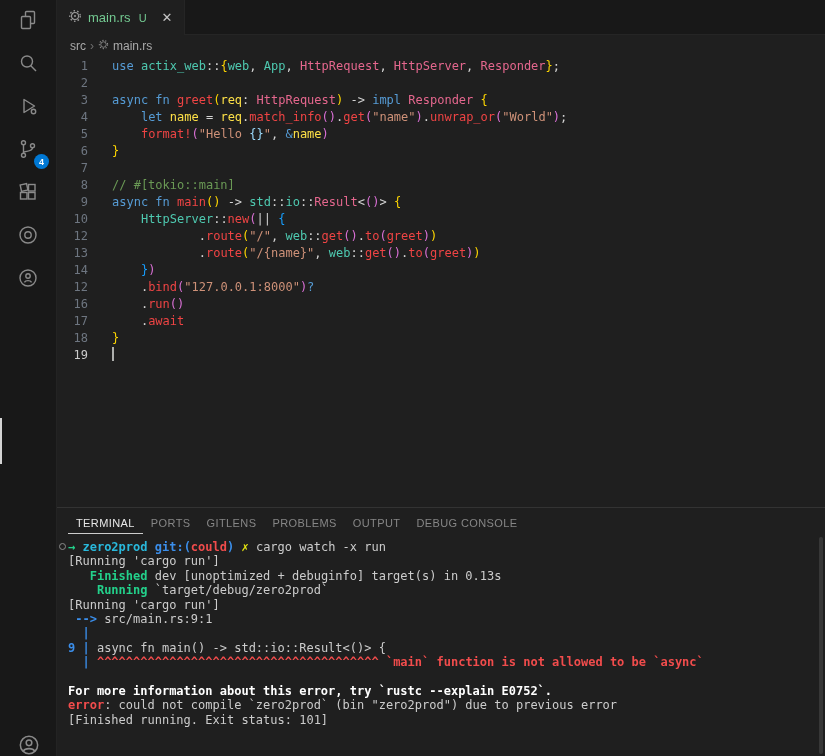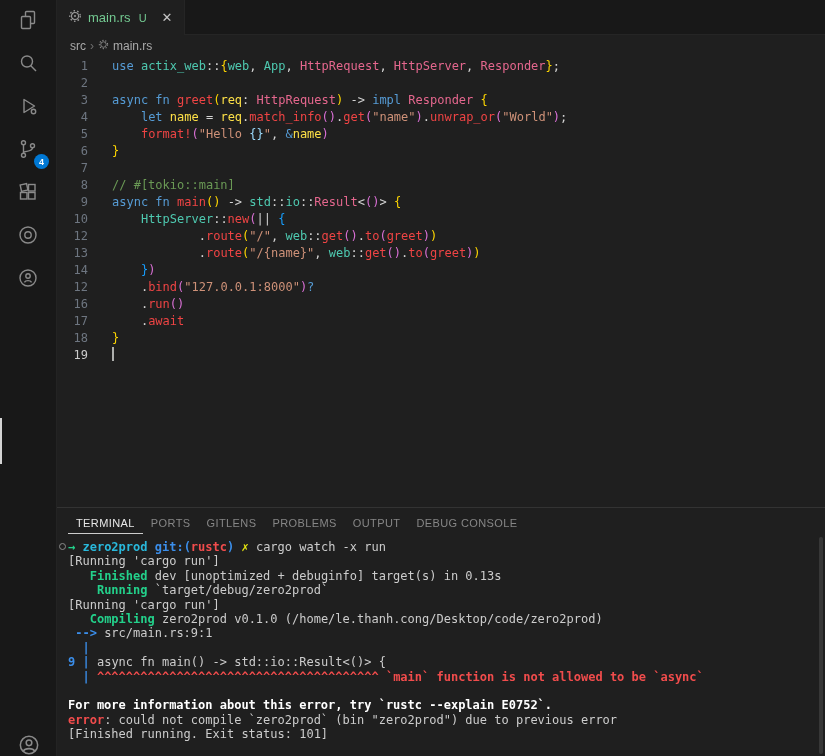--- a/index.html
+++ b/index.html
@@ -183,26 +183,25 @@
       <div class="panel-tabs">
           <div class="panel-tab active">TERMINAL</div>
           <div class="panel-tab">PORTS</div>
           <div class="panel-tab">GITLENS</div>
           <div class="panel-tab">PROBLEMS</div>
           <div class="panel-tab">OUTPUT</div>
           <div class="panel-tab">DEBUG CONSOLE</div>
         </div>
       <div class="terminal">
         <div>
-            <div class="term-line"><span class="deco"></span><span class="c-g">→</span><span class="c-d"> </span><span class="c-cy">zero2prod</span><span class="c-d"> </span><span class="c-bl">git:(</span><span class="c-r">rustc</span><span class="c-bl">)</span><span class="c-d"> </span><span class="c-yl">✗</span><span class="c-d"> cargo watch -x run</span></div>
+            <div class="term-line"><span class="deco"></span><span class="c-g">→</span><span class="c-d"> </span><span class="c-cy">zero2prod</span><span class="c-d"> </span><span class="c-bl">git:(</span><span class="c-r">could</span><span class="c-bl">)</span><span class="c-d"> </span><span class="c-yl">✗</span><span class="c-d"> cargo watch -x run</span></div>
             <div class="term-line"><span class="c-d">[Running 'cargo run']</span></div>
             <div class="term-line"><span class="c-d">   </span><span class="c-g">Finished</span><span class="c-d"> dev [unoptimized + debuginfo] target(s) in 0.13s</span></div>
             <div class="term-line"><span class="c-d">    </span><span class="c-g">Running</span><span class="c-d"> `target/debug/zero2prod`</span></div>
             <div class="term-line"><span class="c-d">[Running 'cargo run']</span></div>
-            <div class="term-line"><span class="c-d">   </span><span class="c-g">Compiling</span><span class="c-d"> zero2prod v0.1.0 (/home/le.thanh.cong/Desktop/code/zero2prod)</span></div>
             <div class="term-line"><span class="c-d"> </span><span class="c-bl">--&gt;</span><span class="c-d"> src/main.rs:9:1</span></div>
             <div class="term-line"><span class="c-d">  </span><span class="c-bl">|</span></div>
             <div class="term-line"><span class="c-bl">9</span><span class="c-d"> </span><span class="c-bl">|</span><span class="c-d"> async fn main() -&gt; std::io::Result&lt;()&gt; {</span></div>
             <div class="term-line"><span class="c-d">  </span><span class="c-bl">|</span><span class="c-d"> </span><span class="c-r">^^^^^^^^^^^^^^^^^^^^^^^^^^^^^^^^^^^^^^^</span><span class="c-r"> `main` function is not allowed to be `async`</span></div>
             <div class="term-line"></div>
             <div class="term-line"><span class="c-w">For more information about this error, try `rustc --explain E0752`.</span></div>
             <div class="term-line"><span class="c-r">error</span><span class="c-d">: could not compile `zero2prod` (bin "zero2prod") due to previous error</span></div>
             <div class="term-line"><span class="c-d">[Finished running. Exit status: 101]</span></div>
           </div>
       </div>

